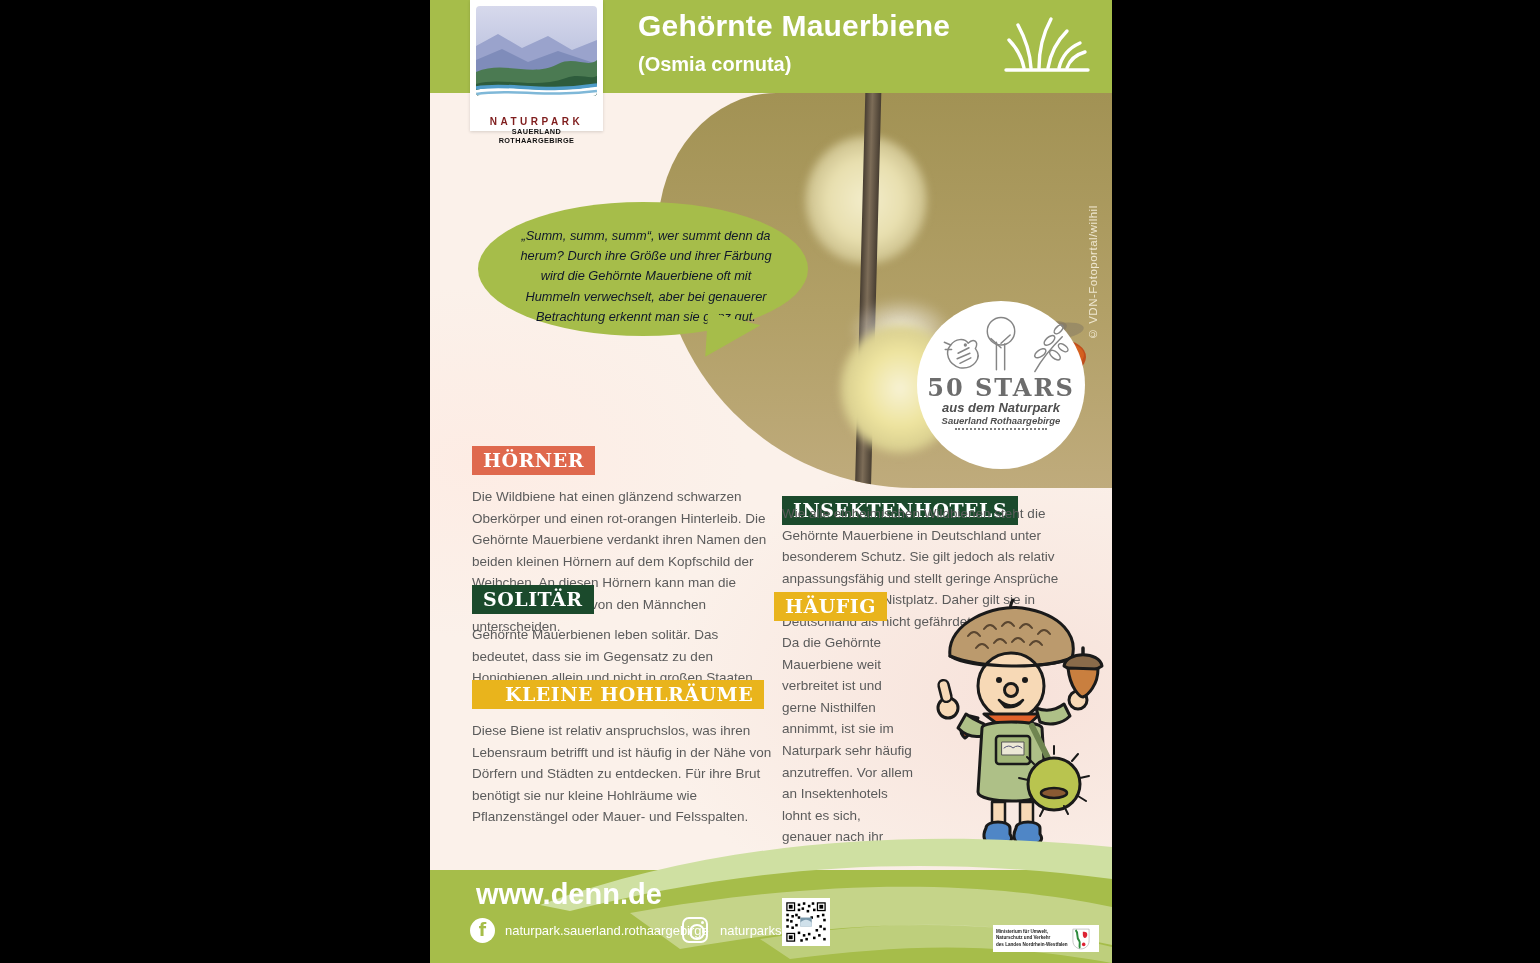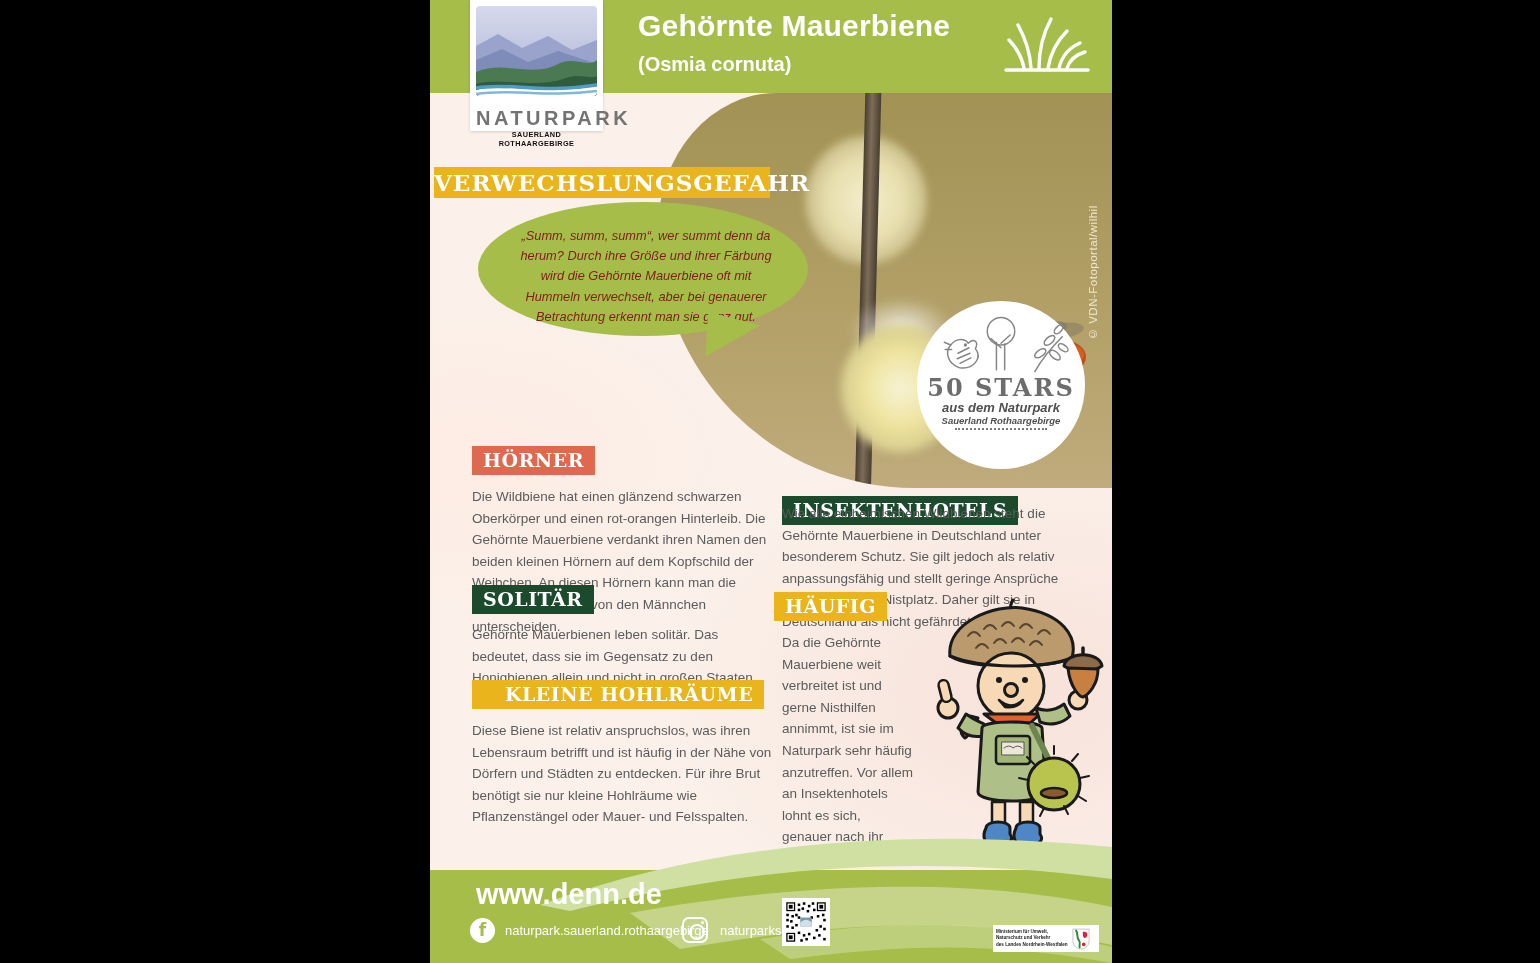--- a/index.html
+++ b/index.html
@@ -14,21 +14,21 @@
 
   
   .header-band { position:absolute; left:0; top:0; width:682px; height:93px; background:#a6bd4a; z-index:5;padding-left:36px; }
   .title { position:absolute; left:208px; top:9px; color:#fff; font-size:30px; font-weight:bold; letter-spacing:.2px; }
   .subtitle { position:absolute; left:208px; top:53px; color:#fff; font-size:20px; font-weight:bold; }
   .grass { position:absolute; left:572px; top:12px; }
 
   
   .logo-box { position:absolute; left:40px; top:0; width:133px; height:131px; background:#fff; z-index:6;
               padding:6px; text-align:center; box-shadow:0 1px 3px rgba(0,0,0,.15); }
-  .logo-name { font-size:20px; font-weight:bold; letter-spacing:3.5px; color:#737373; margin-top:7px; }
+  .logo-name { font-size:10px; font-weight:bold; letter-spacing:3.5px; color:#7f1d1d; margin-top:16px; }
   .logo-sub  { font-size:7.3px; font-weight:bold; letter-spacing:.4px; color:#111; }
 
   
   .photo { position:absolute; left:228px; top:93px; width:454px; height:395px; overflow:hidden; z-index:1;
            border-radius:130px 0 0 62% / 150px 0 0 72%;
            background:linear-gradient(180deg,#a29254 0%,#b2a067 55%,#bfab7c 100%); }
   .twig { position:absolute; left:202px; top:-12px; width:16px; height:430px; border-radius:8px;
           background:linear-gradient(90deg,#473d31,#7d6d58 45%,#473d31); transform:rotate(1.5deg); }
   .catkin-1 { position:absolute; left:118px; top:12px; width:180px; height:190px; filter:blur(3px);
           background:radial-gradient(closest-side,#f3edcb 0%,#e8dfaf 42%,#d1c693 62%,rgba(175,160,105,0) 72%); }
@@ -45,21 +45,21 @@
   
   .warning-tag { position:absolute; left:4px; top:167px; width:336px; height:31px; z-index:4;
                  background:#e9b41c; color:#fff; text-align:center; line-height:31px;
                  font-family:"DejaVu Serif", serif; font-weight:bold; font-size:23px; letter-spacing:1px; }
   .bubble { position:absolute; left:48px; top:202px; width:330px; height:134px; z-index:3;
             background:#a6bd4a; border-radius:50%; }
   .bubble::after { content:""; position:absolute; right:52px; bottom:-26px; width:0; height:0;
             border-top:44px solid #a6bd4a; border-right:46px solid transparent;
             border-left:8px solid transparent; transform:rotate(14deg); }
   .bubble-text { position:absolute; left:34px; top:24px; width:268px; text-align:center;
-            font-style:italic; font-size:12.8px; line-height:1.58; color:#7f1d1d; }
+            font-style:italic; font-size:12.8px; line-height:1.58; color:#0f172a; }
 
   
   .badge { position:absolute; left:487px; top:301px; width:168px; height:168px; z-index:4;
            background:#fff; border-radius:50%; text-align:center; }
   .badge-title { font-family:"DejaVu Serif", serif; font-weight:bold; font-size:24px;
                  color:#6d6d6d; letter-spacing:2px; margin-top:-8px; }
   .badge-sub  { font-size:13px; font-weight:bold; font-style:italic; color:#4f4f4f; margin-top:-2px; }
   .badge-sub2 { font-size:9.5px; font-weight:bold; font-style:italic; color:#4f4f4f; }
   .badge-dots { width:92px; margin:2px auto 0; border-bottom:2px dotted #7a7a7a; }
 
@@ -157,21 +157,20 @@
       <path d="M0,66 C28,54 56,72 82,58 C98,50 112,62 121,54 V90 H0 Z" fill="#4b7a52"></path>
       <path d="M0,78 C26,70 58,84 90,72 C104,67 114,74 121,70 V90 H0 Z" fill="#2e5c3c"></path>
       <path d="M0,84 C30,76 62,90 121,80 V90 H0 Z" fill="#ffffff"></path>
       <path d="M0,82 C32,76 64,88 121,79" stroke="#4f9cc9" stroke-width="3.5" fill="none"></path>
       <path d="M0,88 C34,82 70,92 121,85" stroke="#7fb8d8" stroke-width="2.5" fill="none"></path>
     </svg>
     <div class="logo-name">NATURPARK</div>
     <div class="logo-sub">SAUERLAND ROTHAARGEBIRGE</div>
   </div>
 
-  <div class="warning-tag">VERWECHSLUNGSGEFAHR</div>
   <div class="bubble">
     <div class="bubble-text">„Summ, summ, summ“, wer summt denn da herum? Durch ihre Größe und ihrer Färbung wird die Gehörnte Mauerbiene oft mit Hummeln verwechselt, aber bei genauerer Betrachtung erkennt man sie ganz gut.</div>
   </div>
 
   <div class="badge">
     <svg width="142" height="64" viewBox="0 0 150 70" style="margin-top:12px">
       <g stroke="#858585" stroke-width="1.6" fill="none" stroke-linecap="round">
         <circle cx="75" cy="20" r="15"></circle>
         <path d="M70,62 V32 M79,62 V34 M75,38 L64,28 M75,33 L85,24"></path>
         <path d="M30,60 C17,56 13,43 20,35 C25,28 35,27 39,33 C45,27 51,31 47,39 C55,49 45,62 30,60 Z"></path>

